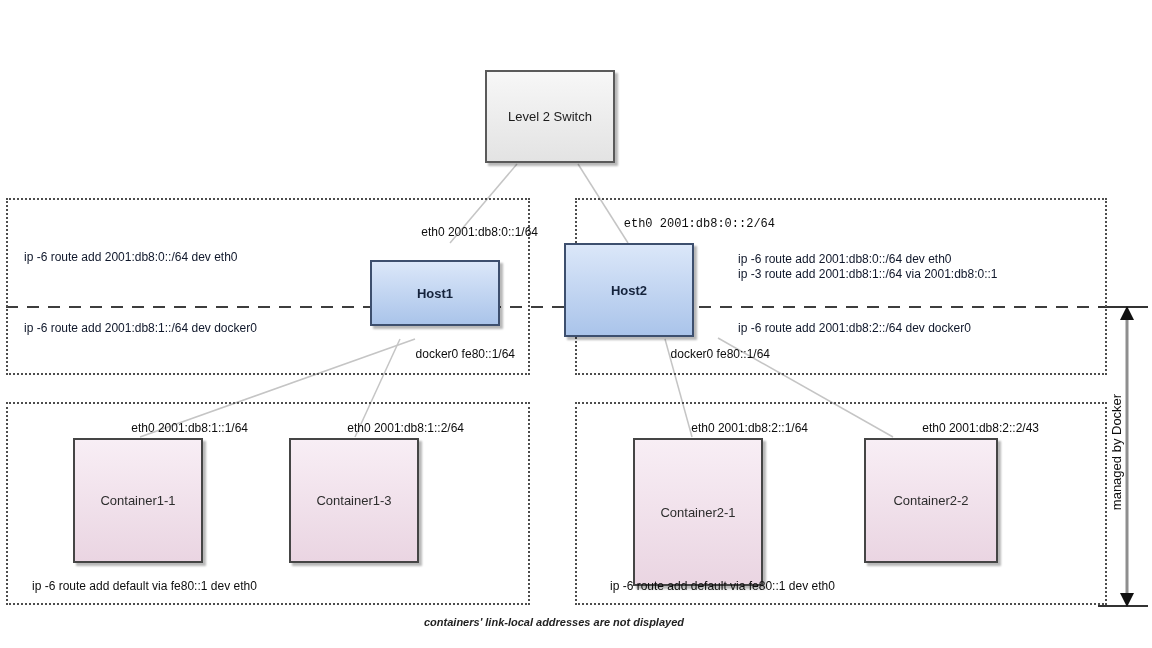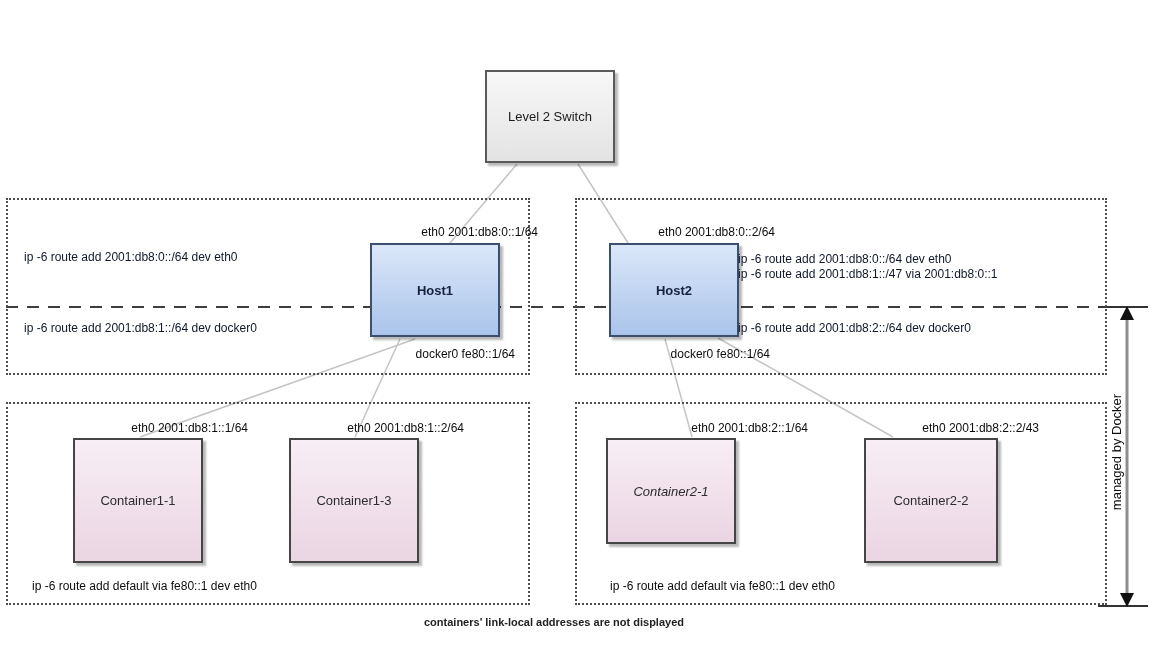--- a/index.html
+++ b/index.html
@@ -54,21 +54,21 @@
     color:#0f172a; white-space:nowrap;
   }
 
   .caption {
     position:absolute; width:440px; margin-left:-220px;
     font-size:12px; color:#0d0d0d; white-space:nowrap;
   }
 
   .footnote {
     position:absolute; width:600px; margin-left:-300px;
-    text-align:center; font-size:11px; font-weight:600;
+    text-align:center; font-size:11px; font-style:italic; font-weight:600;
     color:#222; white-space:nowrap;
   }
 
   .vlabel {
     position:absolute; left:1116px; top:452px;
     transform:translate(-50%,-50%) rotate(-90deg);
     font-size:13px; color:#0d0d0d; white-space:nowrap;
   }
 
   svg.overlay { position:absolute; left:0; top:0; pointer-events:none; }
@@ -97,58 +97,58 @@
 
   <div class="zone" style="left:6px; top:198px; width:524px; height:177px;"></div>
   <div class="zone" style="left:575px; top:198px; width:532px; height:177px;"></div>
   <div class="zone" style="left:6px; top:402px; width:524px; height:203px;"></div>
   <div class="zone" style="left:575px; top:402px; width:532px; height:203px;"></div>
 
   <div class="node switch" style="left:485px; top:70px; width:130px; height:93px;">
     <span>Level 2 Switch</span>
   </div>
 
-  <div class="node host" style="left:370px; top:243px; width:130px; height:94px;">
+  <div class="node host" style="left:370px; top:260px; width:130px; height:66px;">
     <span>Host1</span>
   </div>
-  <div class="node host" style="left:609px; top:243px; width:130px; height:94px;">
+  <div class="node host" style="left:564px; top:243px; width:130px; height:94px;">
     <span>Host2</span>
   </div>
 
   <div class="node containerbox" style="left:73px; top:438px; width:130px; height:125px;">
     <span>Container1-1</span>
   </div>
   <div class="node containerbox" style="left:289px; top:438px; width:130px; height:125px;">
     <span>Container1-3</span>
   </div>
-  <div class="node containerbox" style="left:606px; top:438px; width:130px; height:106px;font-style:italic;">
+  <div class="node containerbox" style="left:633px; top:438px; width:130px; height:148px;">
     <span>Container2-1</span>
   </div>
   <div class="node containerbox" style="left:864px; top:438px; width:134px; height:125px;">
     <span>Container2-2</span>
   </div>
 
   <div class="iflabel" style="left:428px; top:225px;">eth0 2001:db8:0::1/64</div>
-  <div class="iflabel" style="left:665px; top:225px;">eth0 2001:db8:0::2/64</div>
+  <div class="iflabel" style="left:665px; top:217px;font-family:Liberation Mono, monospace;">eth0 2001:db8:0::2/64</div>
   <div class="iflabel" style="left:405px; top:347px;">docker0 fe80::1/64</div>
   <div class="iflabel" style="left:660px; top:347px;">docker0 fe80::1/64</div>
 
   <div class="iflabel" style="left:138px; top:421px;">eth0 2001:db8:1::1/64</div>
   <div class="iflabel" style="left:354px; top:421px;">eth0 2001:db8:1::2/64</div>
   <div class="iflabel" style="left:698px; top:421px;">eth0 2001:db8:2::1/64</div>
   <div class="iflabel" style="left:929px; top:421px;">eth0 2001:db8:2::2/43</div>
 
   <div class="routes" style="left:24px; top:250px;">
     <div>ip -6 route add 2001:db8:0::/64 dev eth0</div>
   </div>
   <div class="routes" style="left:24px; top:321px;">ip -6 route add 2001:db8:1::/64 dev docker0</div>
 
   <div class="routes" style="left:738px; top:252px;">
     <div>ip -6 route add 2001:db8:0::/64 dev eth0</div>
-    <div>ip -6 route add 2001:db8:1::/47 via 2001:db8:0::1</div>
+    <div>ip -3 route add 2001:db8:1::/64 via 2001:db8:0::1</div>
   </div>
   <div class="routes" style="left:738px; top:321px;">ip -6 route add 2001:db8:2::/64 dev docker0</div>
 
   <div class="caption" style="left:252px; top:579px;">ip -6 route add default via fe80::1 dev eth0</div>
   <div class="caption" style="left:830px; top:579px;">ip -6 route add default via fe80::1 dev eth0</div>
 
   <div class="vlabel">managed by Docker</div>
   <div class="footnote" style="left:554px; top:616px;">containers' link-local addresses are not displayed</div>
 
 </div>

